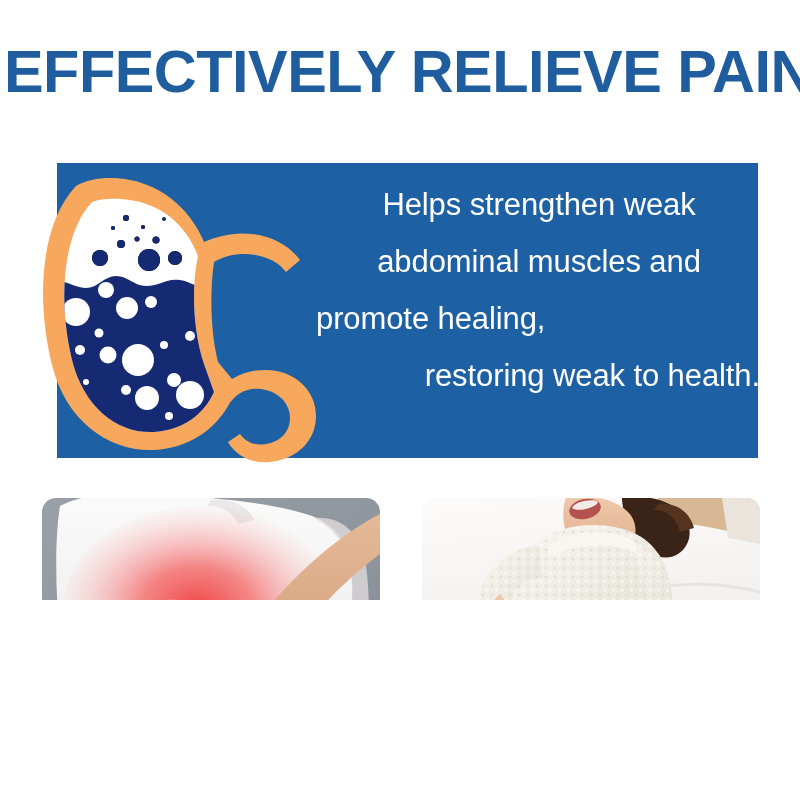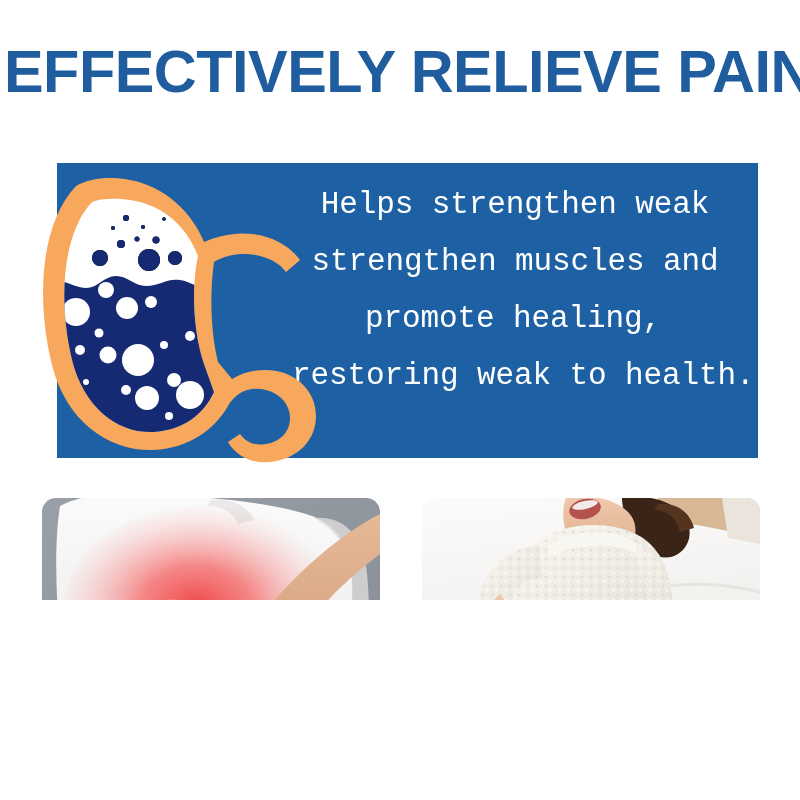--- a/index.html
+++ b/index.html
@@ -44,34 +44,34 @@
     position: absolute;
     left: 57px;
     top: 163px;
     width: 701px;
     height: 295px;
     background: #1d61a4;
   }
 
   .panel-text {
     position: absolute;
-    left: 292px;
+    left: 316px;
     top: 176px;
     width: 446px;
     color: #ffffff;
-    font-family: Liberation Mono, monospace;
+    font-family: Liberation Sans, sans-serif;
     font-size: 31px;
     line-height: 57px;
     text-align: center;
     letter-spacing: -0.1px;
   }
   .panel-text .ln { display: block; white-space: nowrap; }
   .panel-text .ln-1 { text-align: center; }
   .panel-text .ln-2 { text-align: center; }
-  .panel-text .ln-3 { text-align: center; padding-right: 4px; }
+  .panel-text .ln-3 { text-align: left; padding-right: 4px; }
   .panel-text .ln-4 { text-align: right; padding-right: 2px; }
 
   
   .stomach-wrap {
     position: absolute;
     left: 14px;
     top: 150px;
     width: 320px;
     height: 320px;
   }
@@ -101,21 +101,21 @@
 <body>
 
 <div id="page">
 
   <div class="headline">EFFECTIVELY RELIEVE PAIN</div>
 
   <div class="blue-panel"></div>
 
   <div class="panel-text">
     <span class="ln ln-1">Helps strengthen weak</span>
-    <span class="ln ln-2">strengthen muscles and</span>
+    <span class="ln ln-2">abdominal muscles and</span>
     <span class="ln ln-3">promote healing,</span>
     <span class="ln ln-4">restoring weak to health.</span>
   </div>
 
   <div class="stomach-wrap">
     <svg viewBox="0 0 320 320" xmlns="http://www.w3.org/2000/svg">
       <defs>
 
         <path id="stomachBody" d="M 62 36
                  C 26 74, 22 150, 38 215

